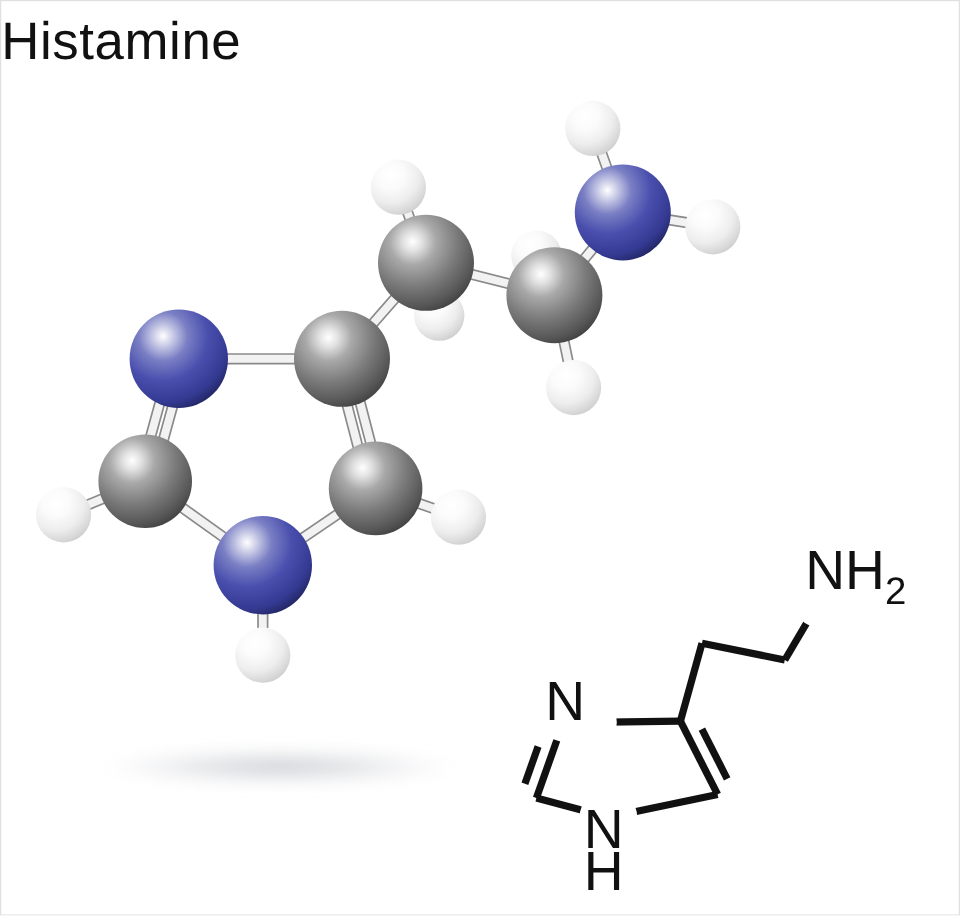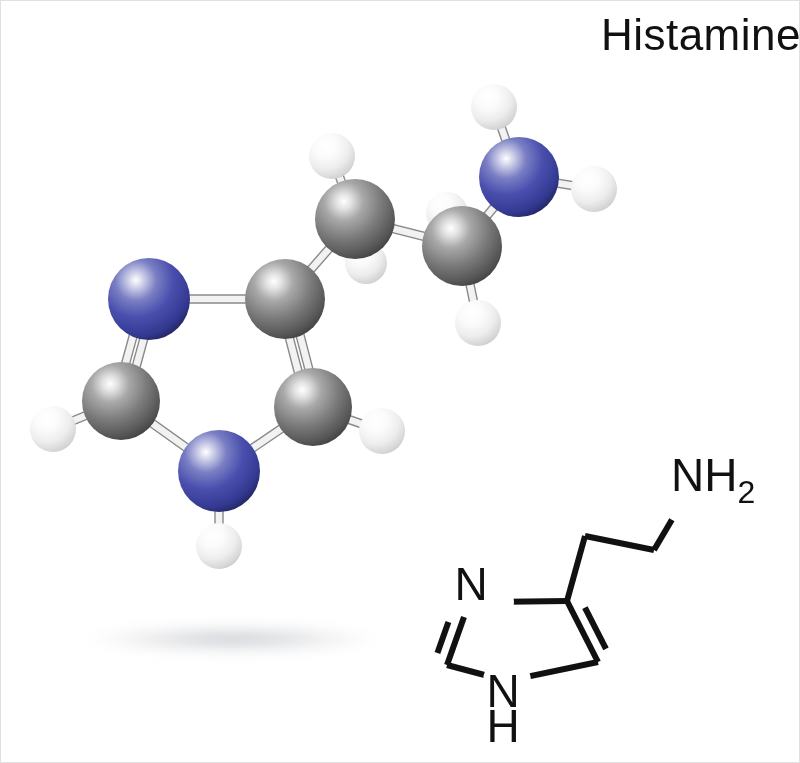--- a/index.html
+++ b/index.html
@@ -18,21 +18,21 @@
     background: #ffffff;
     border: 1px solid #e0e0e0;
     box-sizing: border-box;
     overflow: hidden;
   }
   #title {
     position: absolute;
     left: 0;
     top: 8px;
     width: 800px;
-    text-align: right;
+    text-align: left;
     font-family: "Liberation Sans", sans-serif;
     font-size: 44px;
     font-weight: 400;
     color: #111111;
     letter-spacing: 0.5px;
     line-height: 52px;
   }
   #model-layer, #skeletal-layer {
     position: absolute;
     left: 0;

